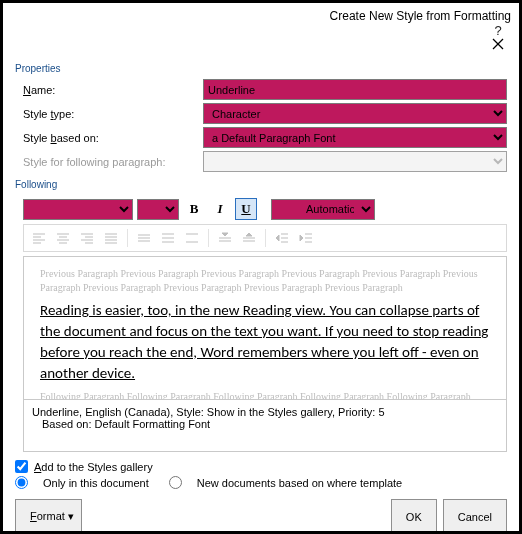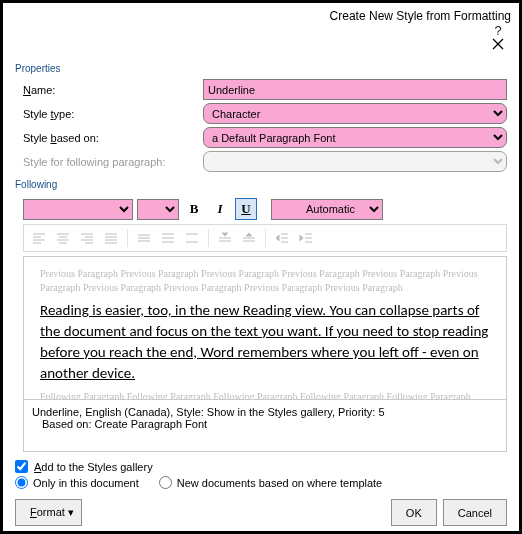--- a/index.html
+++ b/index.html
@@ -7,47 +7,47 @@
 .titlebar { display: flex; align-items: flex-end; padding: 6px 8px 4px 10px; flex-direction: column; }
 .titlebar .title { flex: 1; font-size: 12px; color: #000; }
 .titlebar .help, .titlebar .close { width: 26px; text-align: center; font-size: 13px; color: #222; cursor: pointer; }
 .section-label { color: #1a4e8a; font-size: 10px; padding: 4px 0 2px 0; }
 .body-inner { padding: 2px 12px 10px 12px; }
 .row { display: flex; align-items: center; margin: 3px 0; }
 .row .lab { width: 180px; color: #000; }
 .row .lab.disabled { color: #9a9a9a; }
 .row .field { flex: 1; }
 input[type=text], select.full, select.small, .combo {
-  border: 1px solid #7a7a7a; background: #f9a8d4; height: 21px; padding: 1px 4px; font-size: 11px;
+  border: 1px solid #7a7a7a; background: #be185d; height: 21px; padding: 1px 4px; font-size: 11px;
 }
 input[type=text] { width: 100%; }
-select.full { width: 100%; border-radius: 7px; }
+select.full { width: 100%; }
 select.disabled { background: #f0f0f0; color: #9a9a9a; }
 .format-bar { display: flex; align-items: center; gap: 4px; margin: 6px 0 4px 0; }
 .combo.font { width: 110px; }
 .combo.size { width: 42px; }
 .fmt-btn { width: 22px; height: 22px; border: 1px solid transparent; background: #fff; display: inline-flex; align-items: center; justify-content: center; font-family: "Times New Roman", serif; font-size: 13px; cursor: pointer; }
 .fmt-btn.bold { font-weight: bold; }
 .fmt-btn.italic { font-style: italic; font-weight: bold; }
 .fmt-btn.uline { text-decoration: underline; font-weight: bold; border: 1px solid #2a6fbf; background: #d6e6f7; }
-.combo.color { width: 112px; padding-left: 30px; }
+.combo.color { width: 104px; padding-left: 30px; }
 .toolbar2 { display: flex; align-items: center; gap: 2px; border: 1px solid #d9d9d9; padding: 3px 4px; margin-top: 2px; }
 .tb-btn { width: 22px; height: 20px; display: inline-flex; align-items: center; justify-content: center; color: #bdbdbd; }
 .tb-sep { width: 1px; height: 18px; background: #e3e3e3; margin: 0 3px; }
 .preview { border: 1px solid #c9c9c9; margin-top: 4px; padding: 10px 12px 8px 16px; height: 144px; overflow: hidden; }
 .pv-grey { color: #bcbcbc; font-family: "Times New Roman", serif; font-size: 10px; line-height: 1.35; margin-bottom: 6px; }
 .pv-sample { color: #000; font-family: Calibri, sans-serif; font-size: 15px; text-decoration: underline; line-height: 1.4; margin-bottom: 6px; }
 .desc-box { border: 1px solid #c9c9c9; border-top: none; padding: 6px 8px; font-size: 11px; height: 52px; }
 .desc-box .l2 { padding-left: 10px; }
 .bottom { margin-top: 8px; }
 .chk-row, .rad-row { display: flex; align-items: center; gap: 6px; margin: 3px 0; }
-.rad-row label { margin-right: 14px; display: inline-flex; align-items: flex-end; gap: 5px; }
+.rad-row label { margin-right: 14px; display: inline-flex; align-items: flex-end; gap: 15px; }
 input[type=checkbox], input[type=radio] { width: 13px; height: 13px; }
 .btn-row { display: flex; align-items: center; margin-top: 10px; }
-.btn { border: 1px solid #8f8f8f; background: #efefef; height: 27px; padding: 0 14px; font-size: 11px; cursor: pointer; }
+.btn { border: 1px solid #8f8f8f; background: #efefef; height: 35px; padding: 0 14px; font-size: 11px; cursor: pointer; }
 .btn.format { padding-right: 8px; }
 .btn-row .spacer { flex: 1; }
 .btn + .btn { margin-left: 6px; }
 .ul1 { text-decoration: underline; }
 svg.ico { width: 14px; height: 12px; }
 svg.ico line, svg.ico rect, svg.ico polygon { stroke: #bdbdbd; fill: #bdbdbd; }
 </style>
 </head>
 <body>
 
@@ -186,21 +186,21 @@
         </div>
 </div>
 
 <div class="preview">
   <div class="pv-grey">Previous Paragraph Previous Paragraph Previous Paragraph Previous Paragraph Previous Paragraph Previous Paragraph Previous Paragraph Previous Paragraph Previous Paragraph Previous Paragraph</div>
   <div class="pv-sample">Reading is easier, too, in the new Reading view. You can collapse parts of the document and focus on the text you want. If you need to stop reading before you reach the end, Word remembers where you left off - even on another device.</div>
   <div class="pv-grey">Following Paragraph Following Paragraph Following Paragraph Following Paragraph Following Paragraph Following Paragraph Following Paragraph Following Paragraph Following Paragraph Following Paragraph Following Paragraph Following Paragraph Following Paragraph Following Paragraph Following Paragraph Following Paragraph Following Paragraph Following Paragraph Following Paragraph Following Paragraph</div>
 </div>
 <div class="desc-box">
   <div>Underline, English (Canada), Style: Show in the Styles gallery, Priority: 5</div>
-  <div class="l2">Based on: Create Paragraph Font</div>
+  <div class="l2">Based on: Default Formatting Font</div>
 </div>
 </div>
 
 <div class="bottom">
   <div class="chk-row">
     <input type="checkbox" checked="" style="">
     <span><span class="ul1">A</span>dd to the Styles gallery</span>
   </div>
   <div class="rad-row">
     <label>

